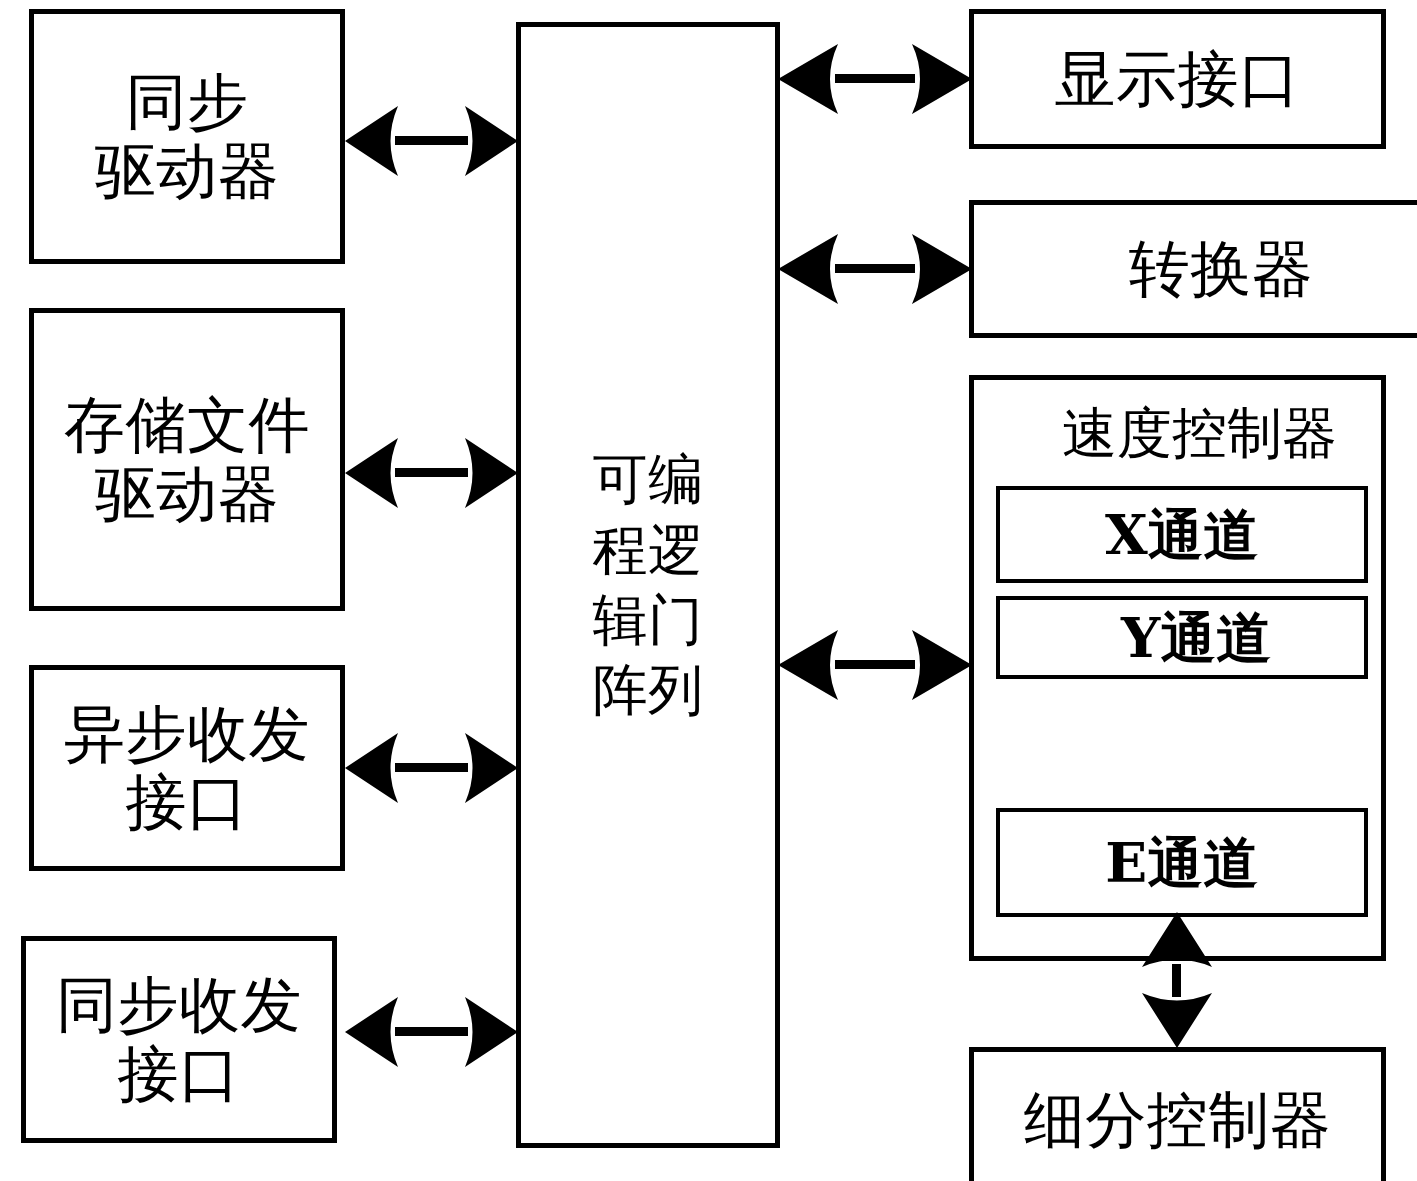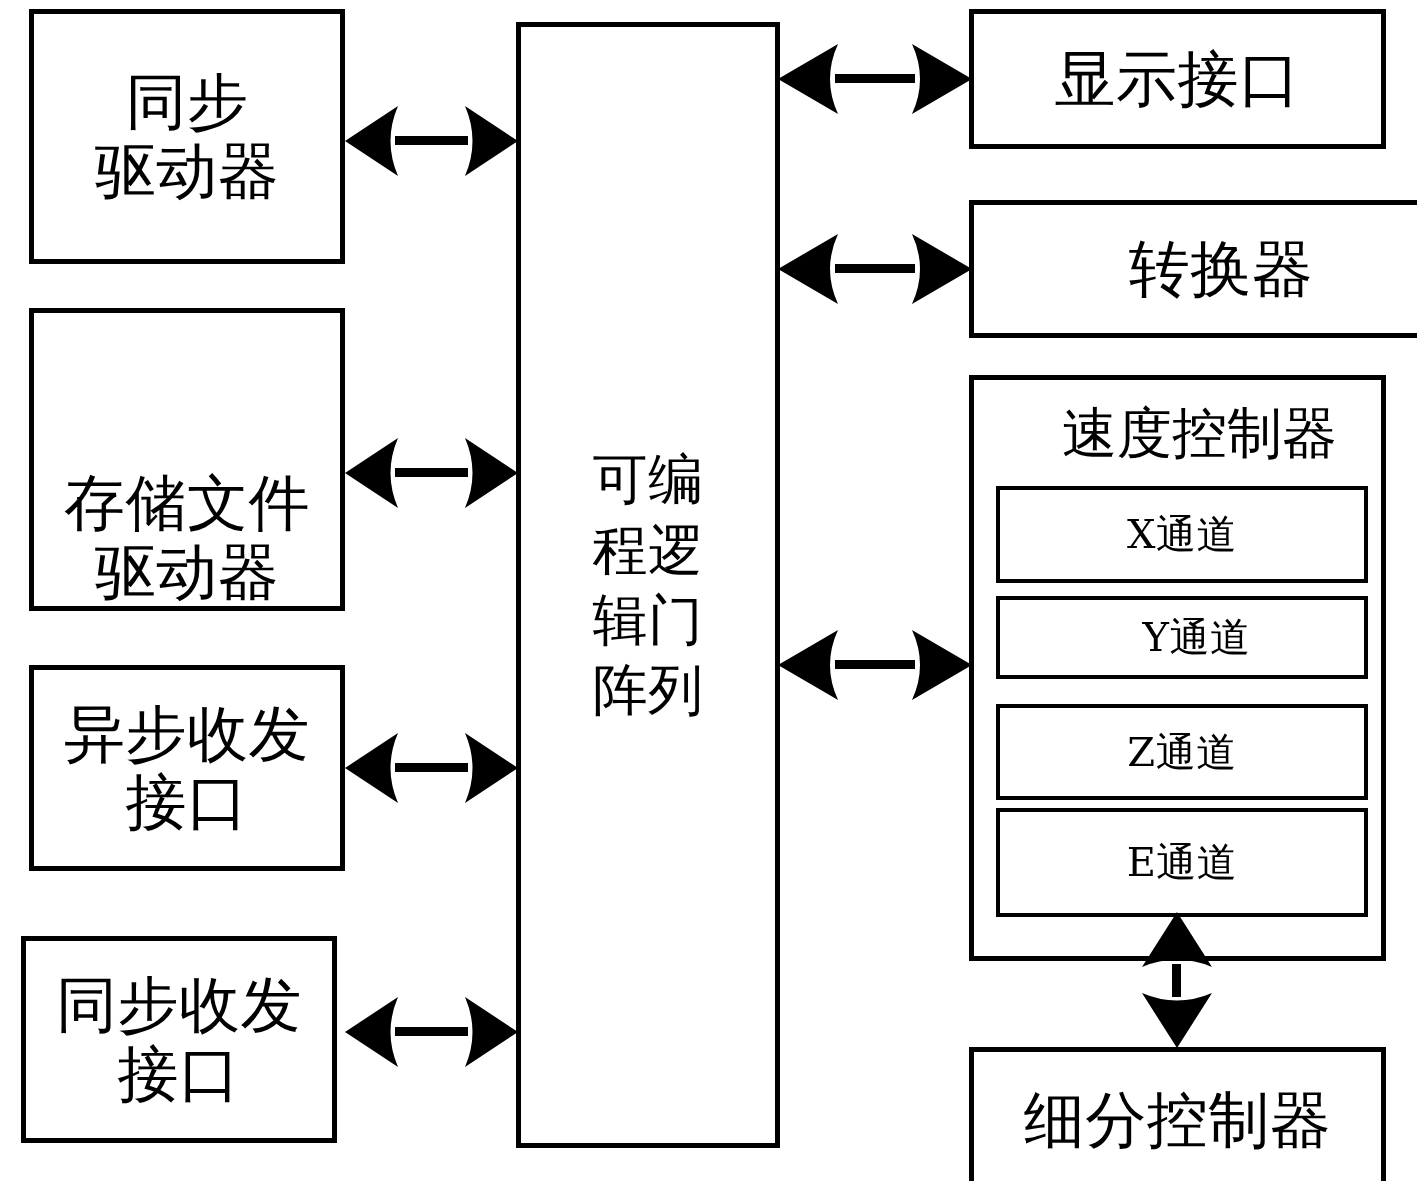--- a/index.html
+++ b/index.html
@@ -30,21 +30,22 @@
     font-size: 61px;
     line-height: 1.12;
     letter-spacing: 0.5px;
     white-space: pre-line;
     font-weight: 400;
   }
   .node.sub {
     border-width: 4px;
   }
   .node.sub .label {
-    font-size: 40px;
+    font-size: 55px;
+    font-weight: bold;
   }
   .node.group {
     display: block;
   }
   .group-title {
     position: absolute;
     left: 0;
     right: 0;
     text-align: center;
     font-size: 55px;
@@ -66,21 +67,21 @@
 </head>
 <body>
 
 <div id="canvas">
 
   <div class="node" style="left:29px; top:9px; width:316px; height:255px;">
     <div class="label">同步
 驱动器</div>
   </div>
 
-  <div class="node" style="left:29px; top:308px; width:316px; height:303px;align-items:flex-end;">
+  <div class="node" style="left:29px; top:308px; width:316px; height:303px;">
     <div class="label">存储文件
 驱动器</div>
   </div>
 
   <div class="node" style="left:29px; top:665px; width:316px; height:206px;">
     <div class="label">异步收发
 接口</div>
   </div>
 
   <div class="node" style="left:21px; top:928px; width:316px; height:207px;margin-top:8px;">
@@ -107,23 +108,20 @@
     <div class="group-title" style="top:26px;padding-left:44px;">速度控制器</div>
 
     <div class="node sub" style="left:22px; top:106px; width:372px; height:97px;">
       <div class="label">X通道</div>
     </div>
 
     <div class="node sub" style="left:22px; top:216px; width:372px; height:83px;padding-left:29px;">
       <div class="label">Y通道</div>
     </div>
 
-    <div class="node sub" style="left:22px; top:324px; width:372px; height:96px;">
-      <div class="label">Z通道</div>
-    </div>
 
     <div class="node sub" style="left:22px; top:428px; width:372px; height:109px;">
       <div class="label">E通道</div>
     </div>
   </div>
 
   <div class="node" style="left:969px; top:1047px; width:417px; height:146px;">
     <div class="label">细分控制器</div>
   </div>
 

